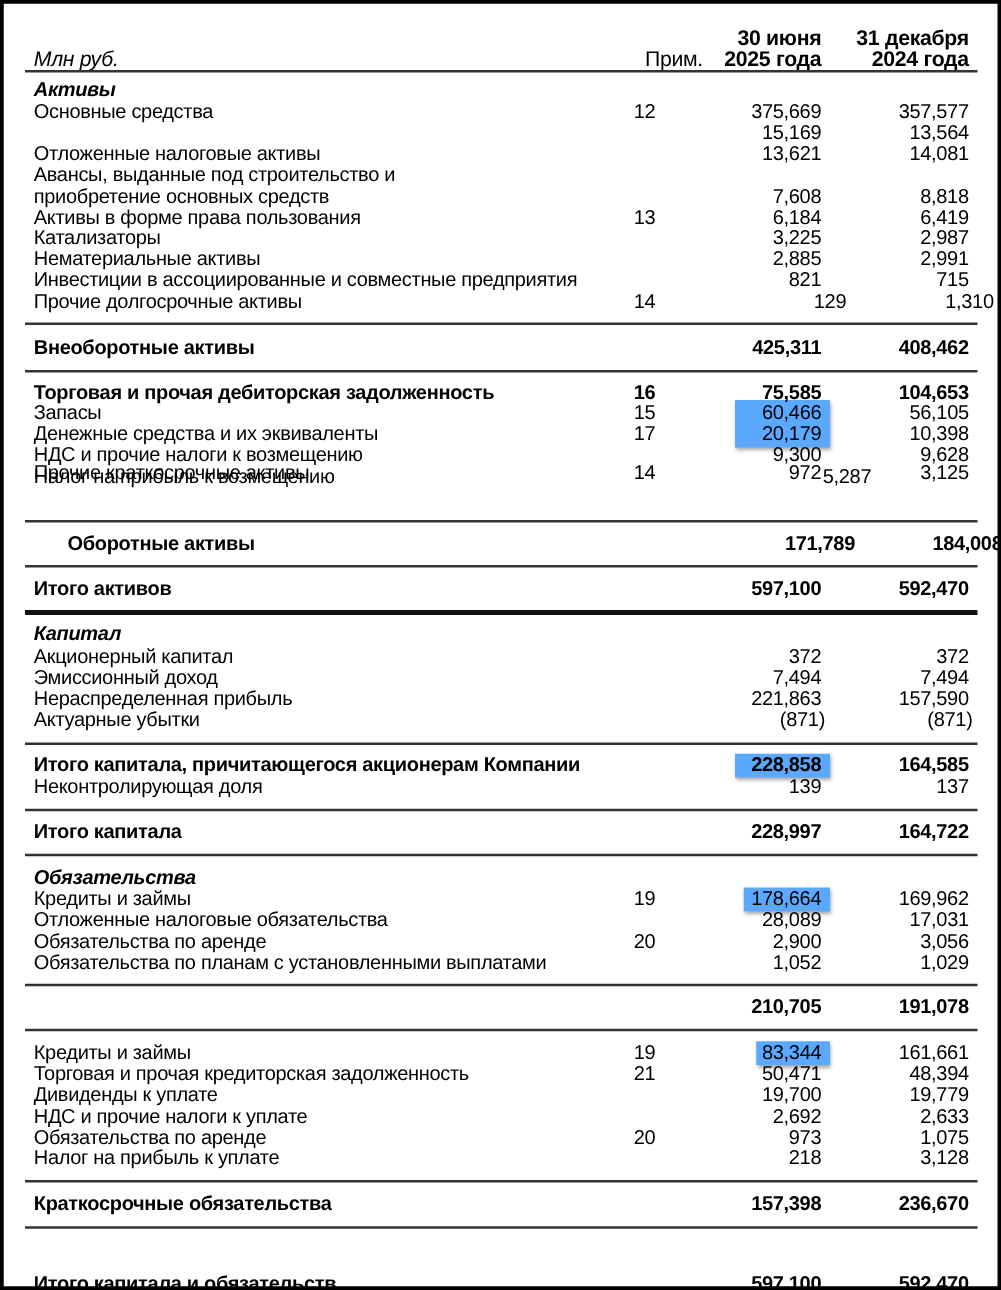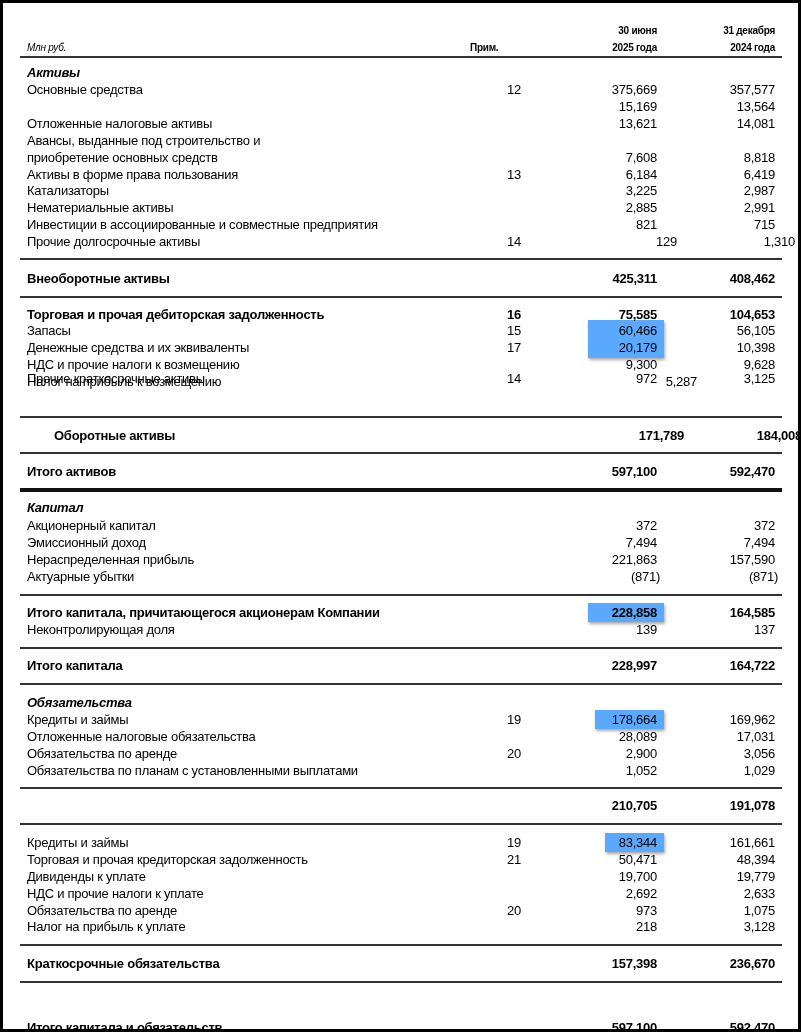--- a/index.html
+++ b/index.html
@@ -1,31 +1,31 @@
 <!DOCTYPE html>
 <html><head>
 <meta charset="utf-8">
 <style>
   html, body { margin: 0; padding: 0; background: #ffffff; }
   body { width: 801px; height: 1032px; position: relative; overflow: hidden;
          font-family: "Liberation Sans", "DejaVu Sans", sans-serif; color: #000; }
   .frame { position: absolute; left: 0; top: 0; width: 801px; height: 1032px;
            box-sizing: border-box; border: 3px solid #000; border-right-width: 3px; border-bottom-width: 3px; background:#fff; }
   .page { position: absolute; left: 0; top: 0; width: 801px; height: 1032px; }
-  .row { position: absolute; left: 0; width: 801px; height: 17px; font-size: 13px; line-height: 17px;
+  .row { position: absolute; left: 0; width: 801px; height: 17px; font-size: 16px; line-height: 17px;
          letter-spacing: -0.25px; }
   .row .lbl { position: absolute; left: 27px; white-space: nowrap; }
   .row .note { position: absolute; left: 507px; white-space: nowrap; }
   .row .v1 { position: absolute; right: 144px; text-align: right; white-space: nowrap; }
   .row .v2 { position: absolute; right: 26px; text-align: right; white-space: nowrap; }
   .row.bold { font-weight: bold; }
   .row.section .lbl { font-weight: bold; font-style: italic; }
-  .hdr { position: absolute; font-size: 10px; line-height: 17px; letter-spacing: -0.25px; }
+  .hdr { position: absolute; font-size: 17px; line-height: 17px; letter-spacing: -0.25px; }
   .hdr.unit { left: 27px; top: 39px; font-style: italic; }
-  .hdr.note { left: 470px; top: 39px; font-weight: bold; }
+  .hdr.note { left: 516px; top: 39px; font-weight: normal; }
   .hdr.c1 { right: 144px; top: 22px; text-align: right; font-weight: bold; }
   .hdr.c2 { right: 26px; top: 22px; text-align: right; font-weight: bold; }
   .rule { position: absolute; left: 20px; width: 762px; height: 1.5px; background: #333; }
   .rule.thick { height: 3.5px; background: #111; }
   .hl { position: absolute; background: #5aa9ff; box-shadow: 1px 2px 3px rgba(0,0,0,0.35); }
 </style>
 </head>
 <body>
 
 <div class="frame"></div>

